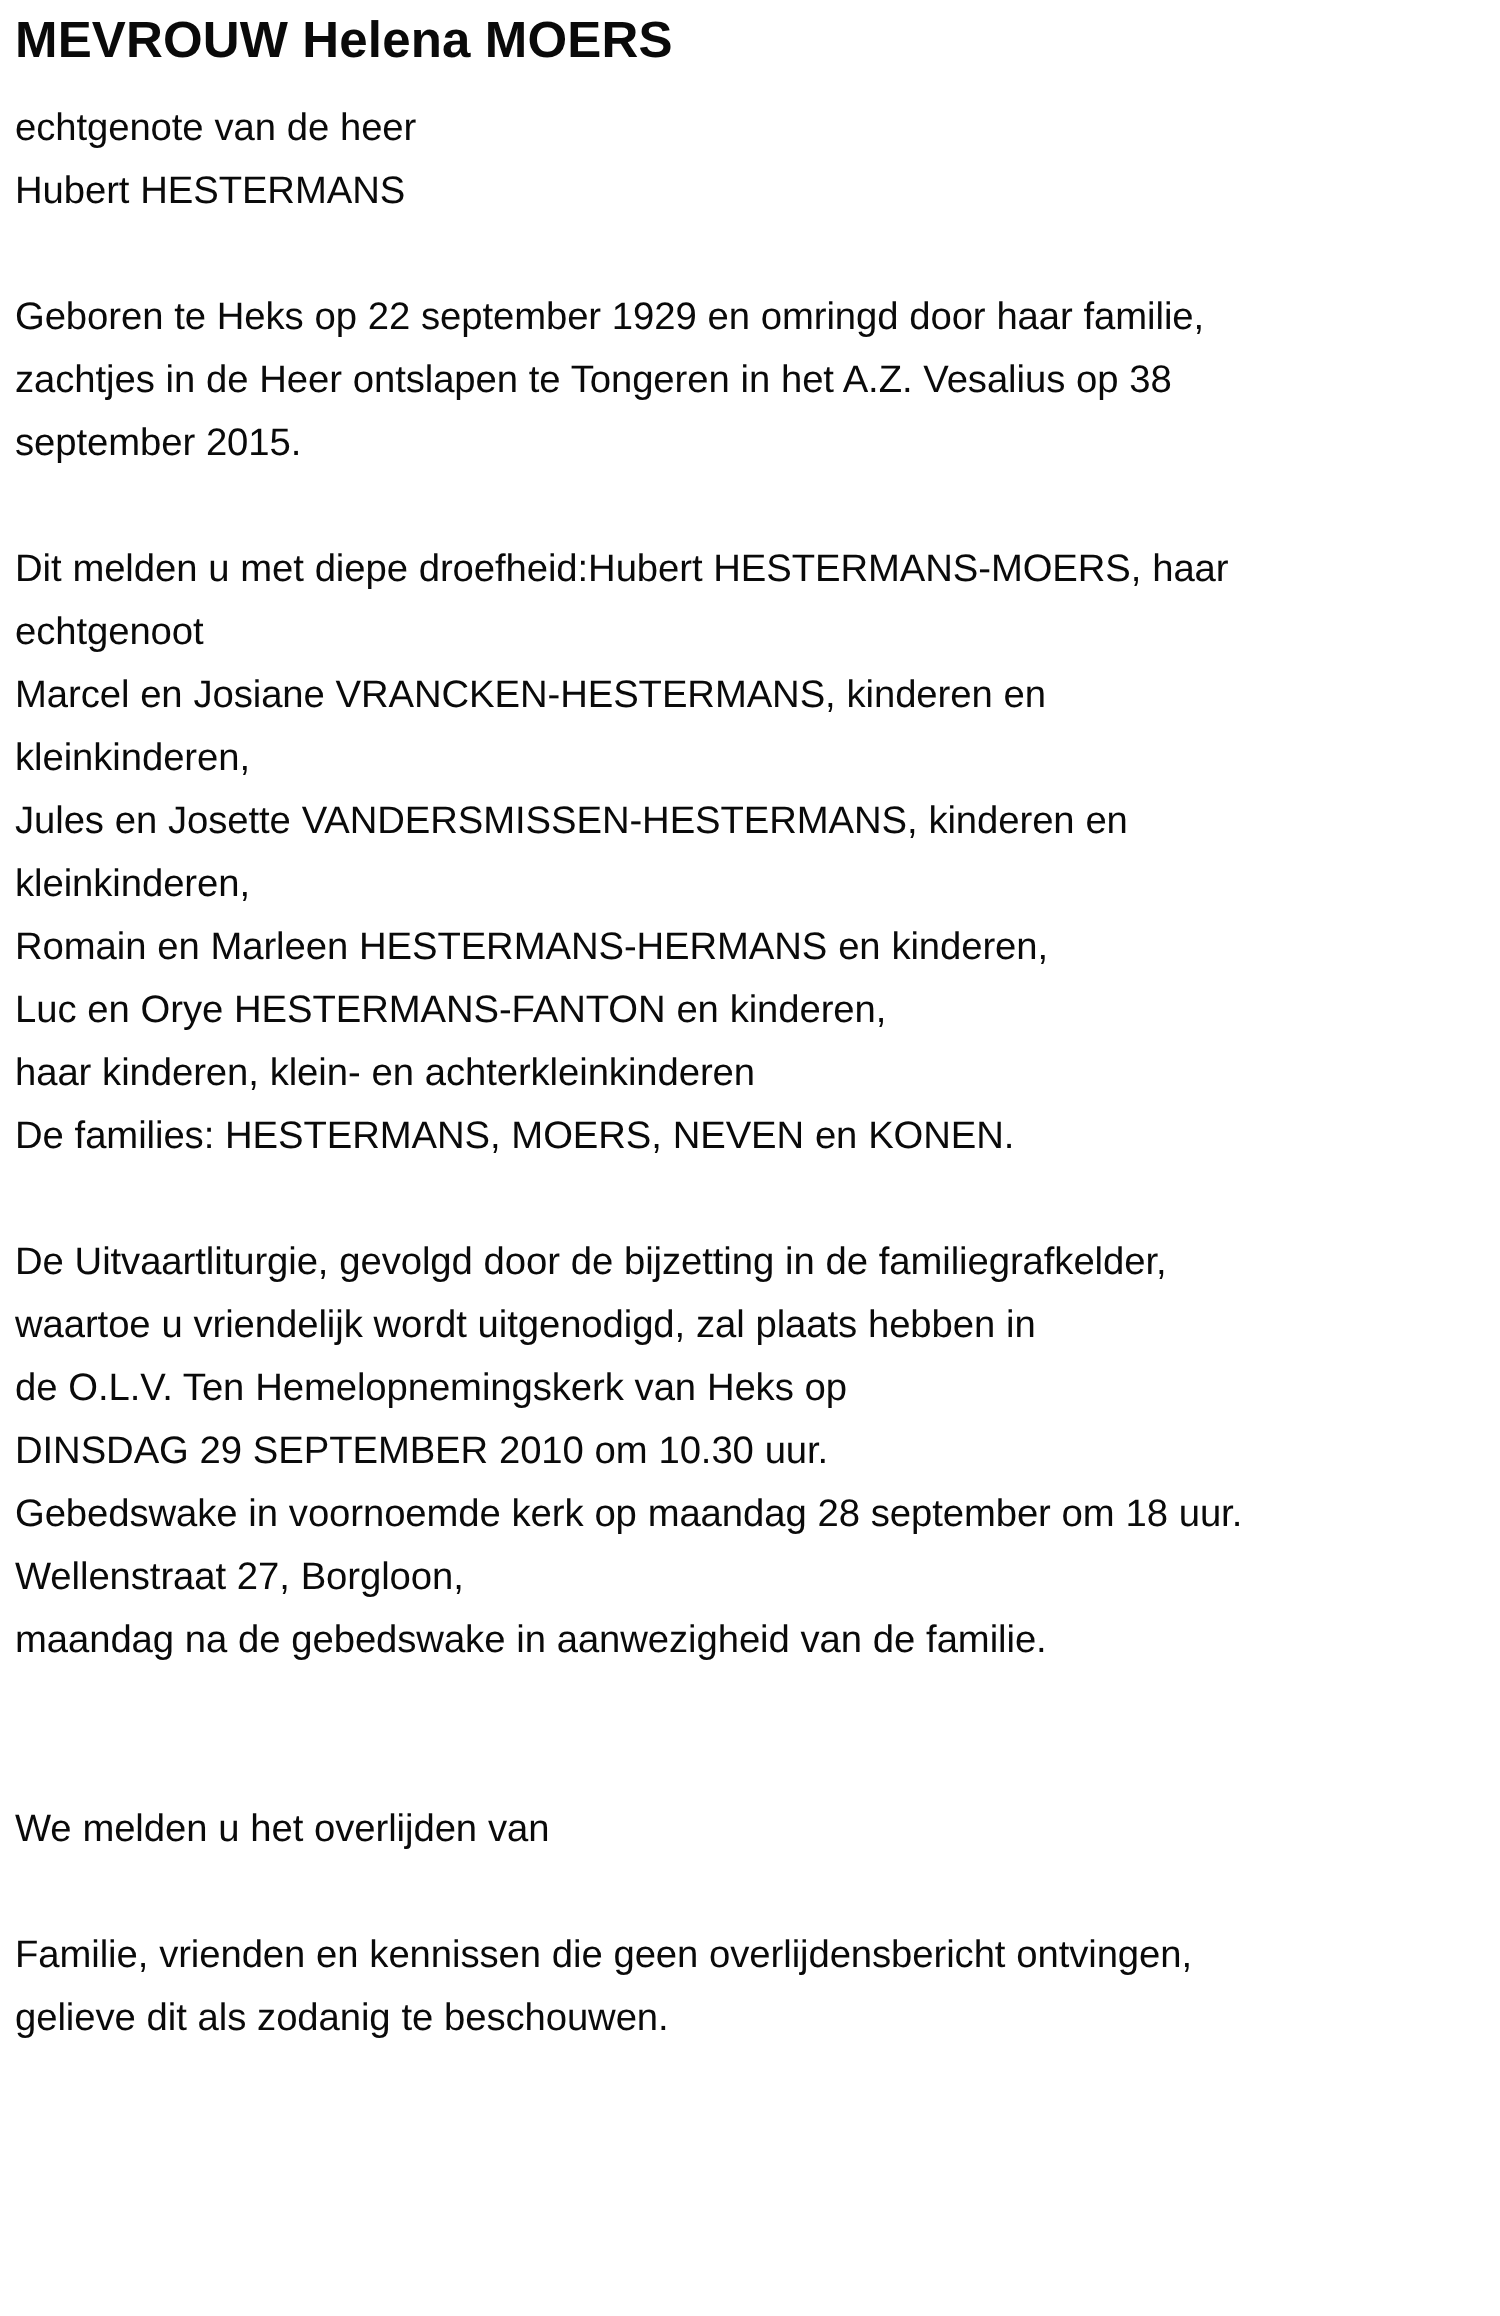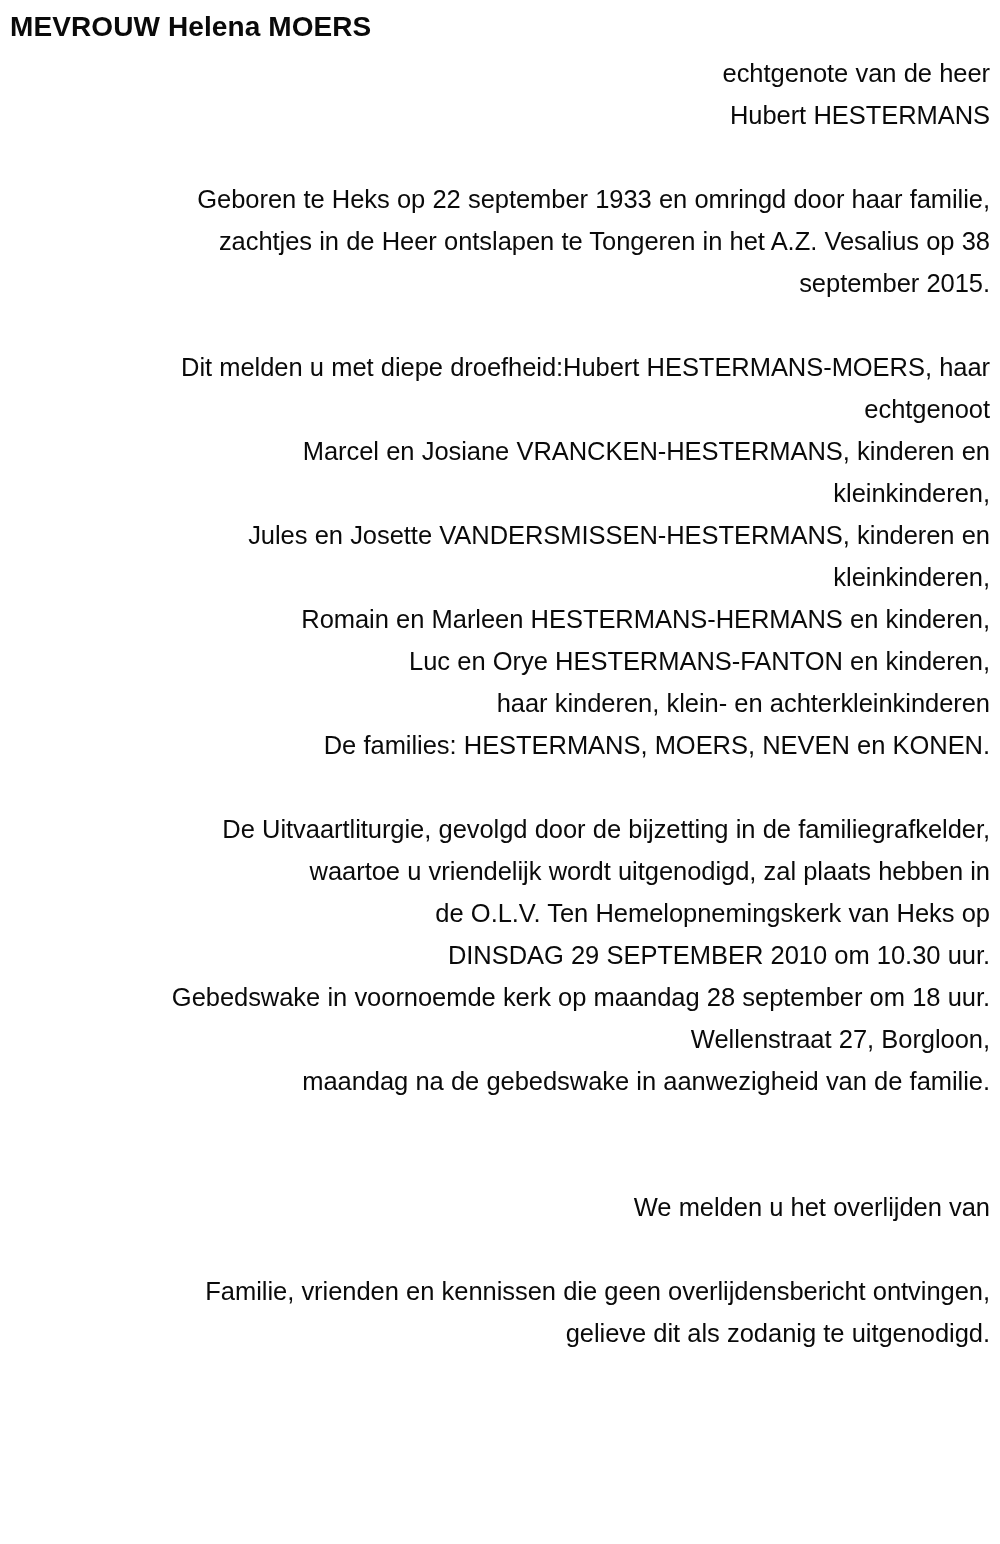--- a/index.html
+++ b/index.html
@@ -16,31 +16,30 @@
     -webkit-font-smoothing: antialiased;
   }
 
   .notice {
     box-sizing: border-box;
     width: 1000px;
     padding: 6px 10px 0 10px;
   }
 
   .obit-title {
-    font-size: 28px;
+    font-size: 34px;
     font-weight: bold;
     line-height: 42px;
     letter-spacing: 0.1px;
-    margin: 0 0 4px 0;
+    margin: 0 0 16px 0;
     white-space: pre;
   }
 
   .para {
     margin: 0;
-    text-align: right;
   }
 
   .line {
     font-size: 25.5px;
     font-weight: normal;
     line-height: 42px;
     letter-spacing: -0.05px;
     white-space: pre-wrap;
     word-spacing: 0.2px;
   }
@@ -59,21 +58,21 @@
   <h1 class="obit-title">MEVROUW Helena MOERS</h1>
 
   <div class="para">
     <div class="line">echtgenote van de heer</div>
     <div class="line">Hubert HESTERMANS</div>
   </div>
 
   <div class="spacer">&nbsp;</div>
 
   <div class="para">
-    <div class="line">Geboren te Heks op 22 september 1933 en omringd door haar familie,</div>
+    <div class="line">Geboren te Heks op 22 september 1929 en omringd door haar familie,</div>
     <div class="line">zachtjes in de Heer ontslapen te Tongeren in het A.Z. Vesalius op 38</div>
     <div class="line">september 2015.</div>
   </div>
 
   <div class="spacer">&nbsp;</div>
 
   <div class="para">
     <div class="line">Dit melden u met diepe droefheid:Hubert HESTERMANS-MOERS, haar</div>
     <div class="line">echtgenoot</div>
     <div class="line">Marcel en Josiane VRANCKEN-HESTERMANS, kinderen en</div>
@@ -104,18 +103,18 @@
   <div class="spacer">&nbsp;</div>
 
   <div class="para">
     <div class="line">We melden u het overlijden van</div>
   </div>
 
   <div class="spacer">&nbsp;</div>
 
   <div class="para">
     <div class="line">Familie, vrienden en kennissen die geen overlijdensbericht ontvingen,</div>
-    <div class="line">gelieve dit als zodanig te uitgenodigd.</div>
+    <div class="line">gelieve dit als zodanig te beschouwen.</div>
   </div>
 
   <div class="spacer">&nbsp;</div>
 
 </div>
 
 </body></html>

